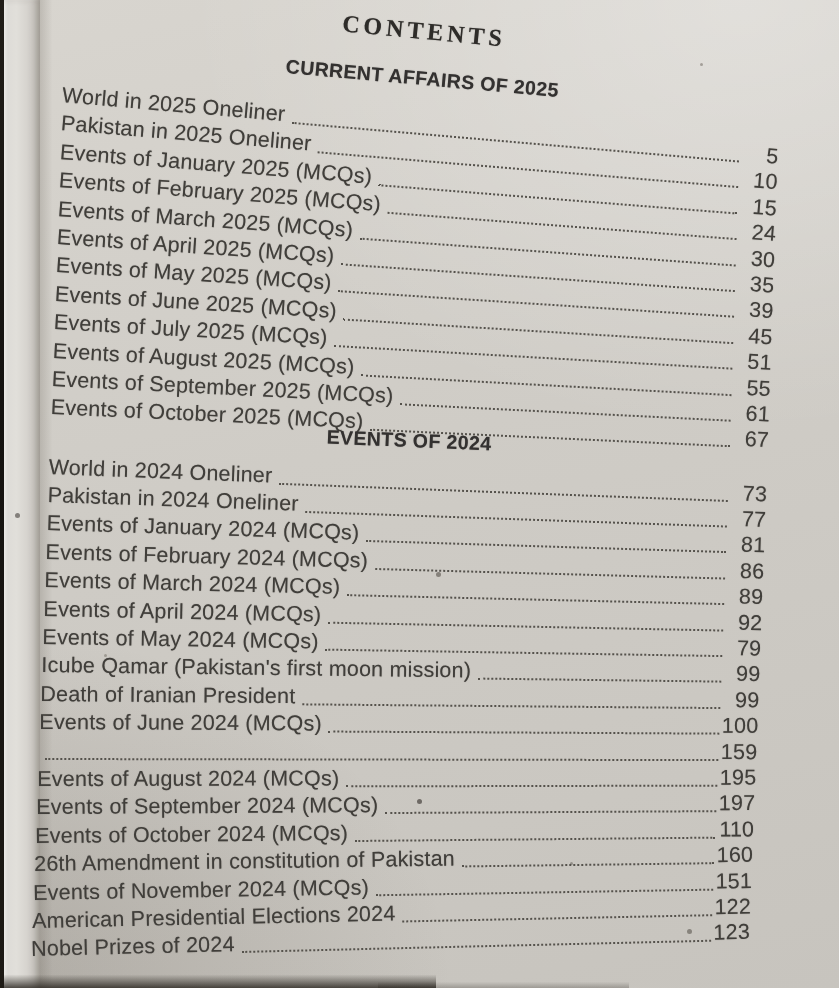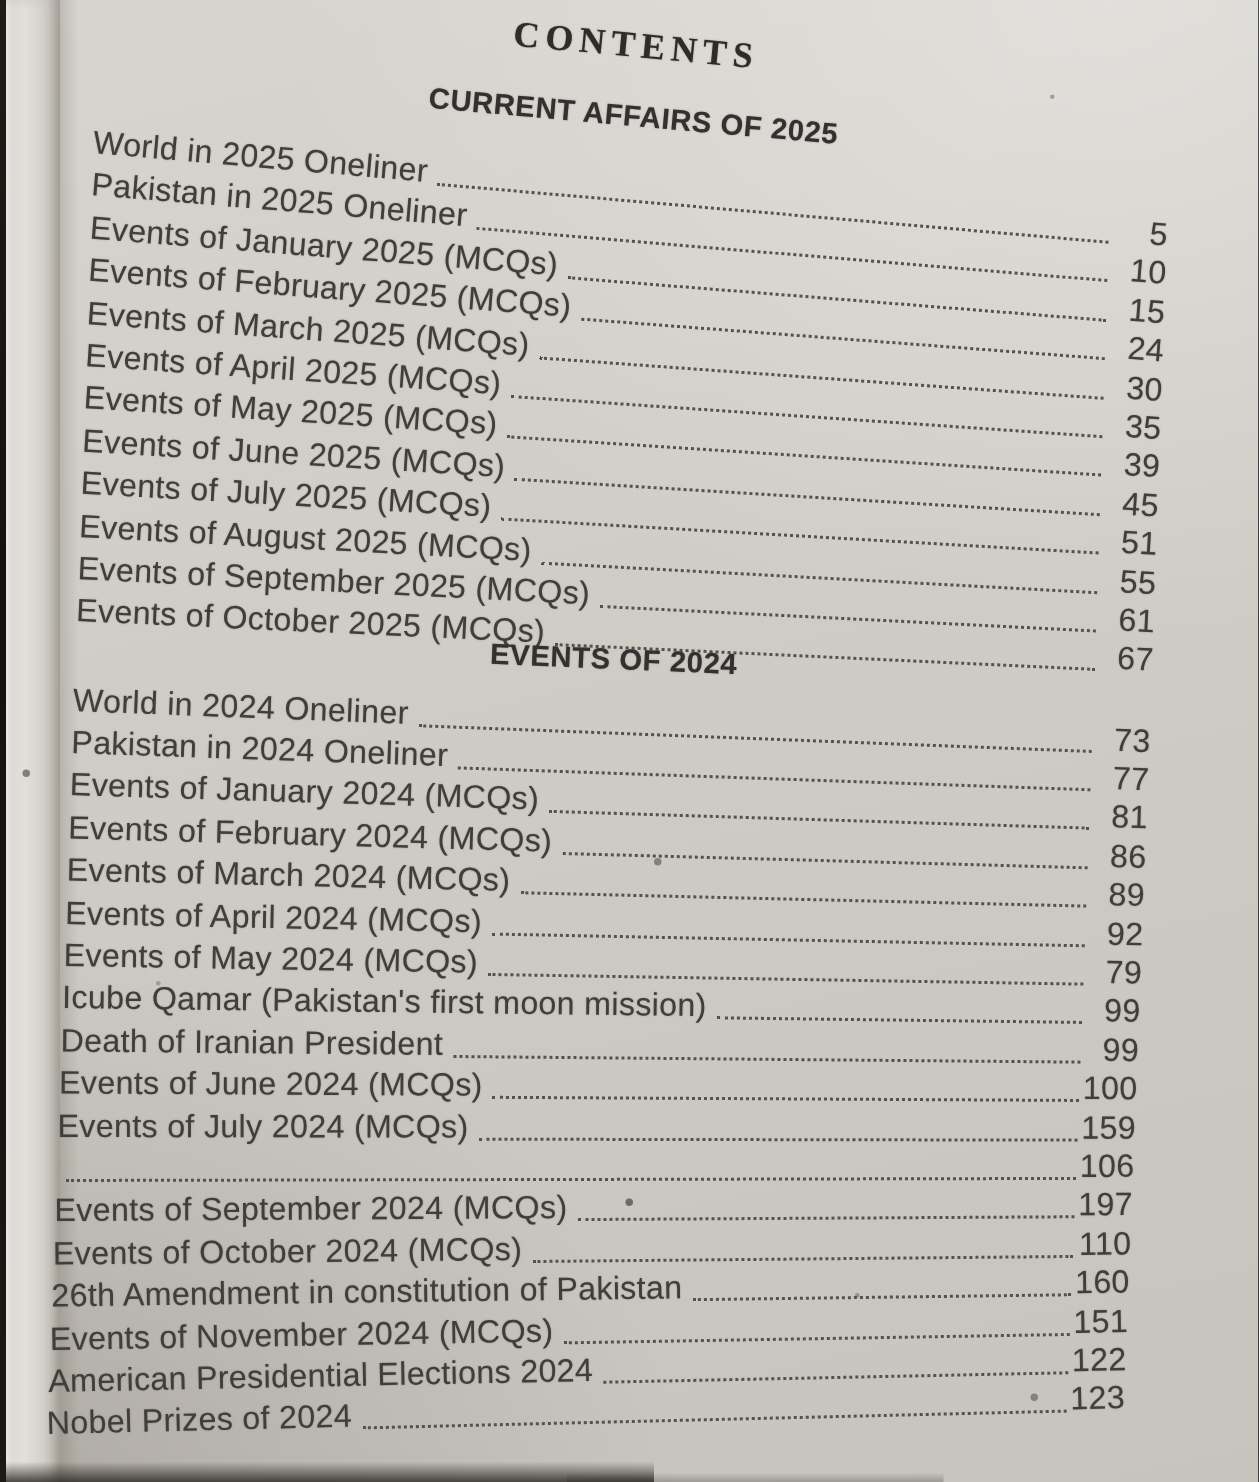--- a/index.html
+++ b/index.html
@@ -233,27 +233,27 @@
           <span class="label">Death of Iranian President</span>
           <span class="leader"></span>
           <span class="num">99</span>
         </div>
         <div class="row tilt" style="transform: translateX(9.38462px) rotate(0.305769deg);">
           <span class="label">Events of June 2024 (MCQs)</span>
           <span class="leader"></span>
           <span class="num">100</span>
         </div>
         <div class="row tilt" style="transform: translateX(8.32794px) rotate(0.0914979deg);">
-          <span class="label">Events of July 2024 (MCQs)</span>
           <span class="leader"></span>
           <span class="num">159</span>
         </div>
         <div class="row tilt" style="transform: translateX(7.30769px) rotate(-0.115385deg);">
-          <span class="leader"></span>
-          <span class="num">106</span>
+          <span class="label">Events of August 2024 (MCQs)</span>
+          <span class="leader"></span>
+          <span class="num">195</span>
         </div>
         <div class="row tilt" style="transform: translateX(6.28745px) rotate(-0.322267deg);">
           <span class="label">Events of September 2024 (MCQs)</span>
           <span class="leader"></span>
           <span class="num">197</span>
         </div>
         <div class="row tilt" style="transform: translateX(5.23077px) rotate(-0.536538deg);">
           <span class="label">Events of October 2024 (MCQs)</span>
           <span class="leader"></span>
           <span class="num">110</span>

